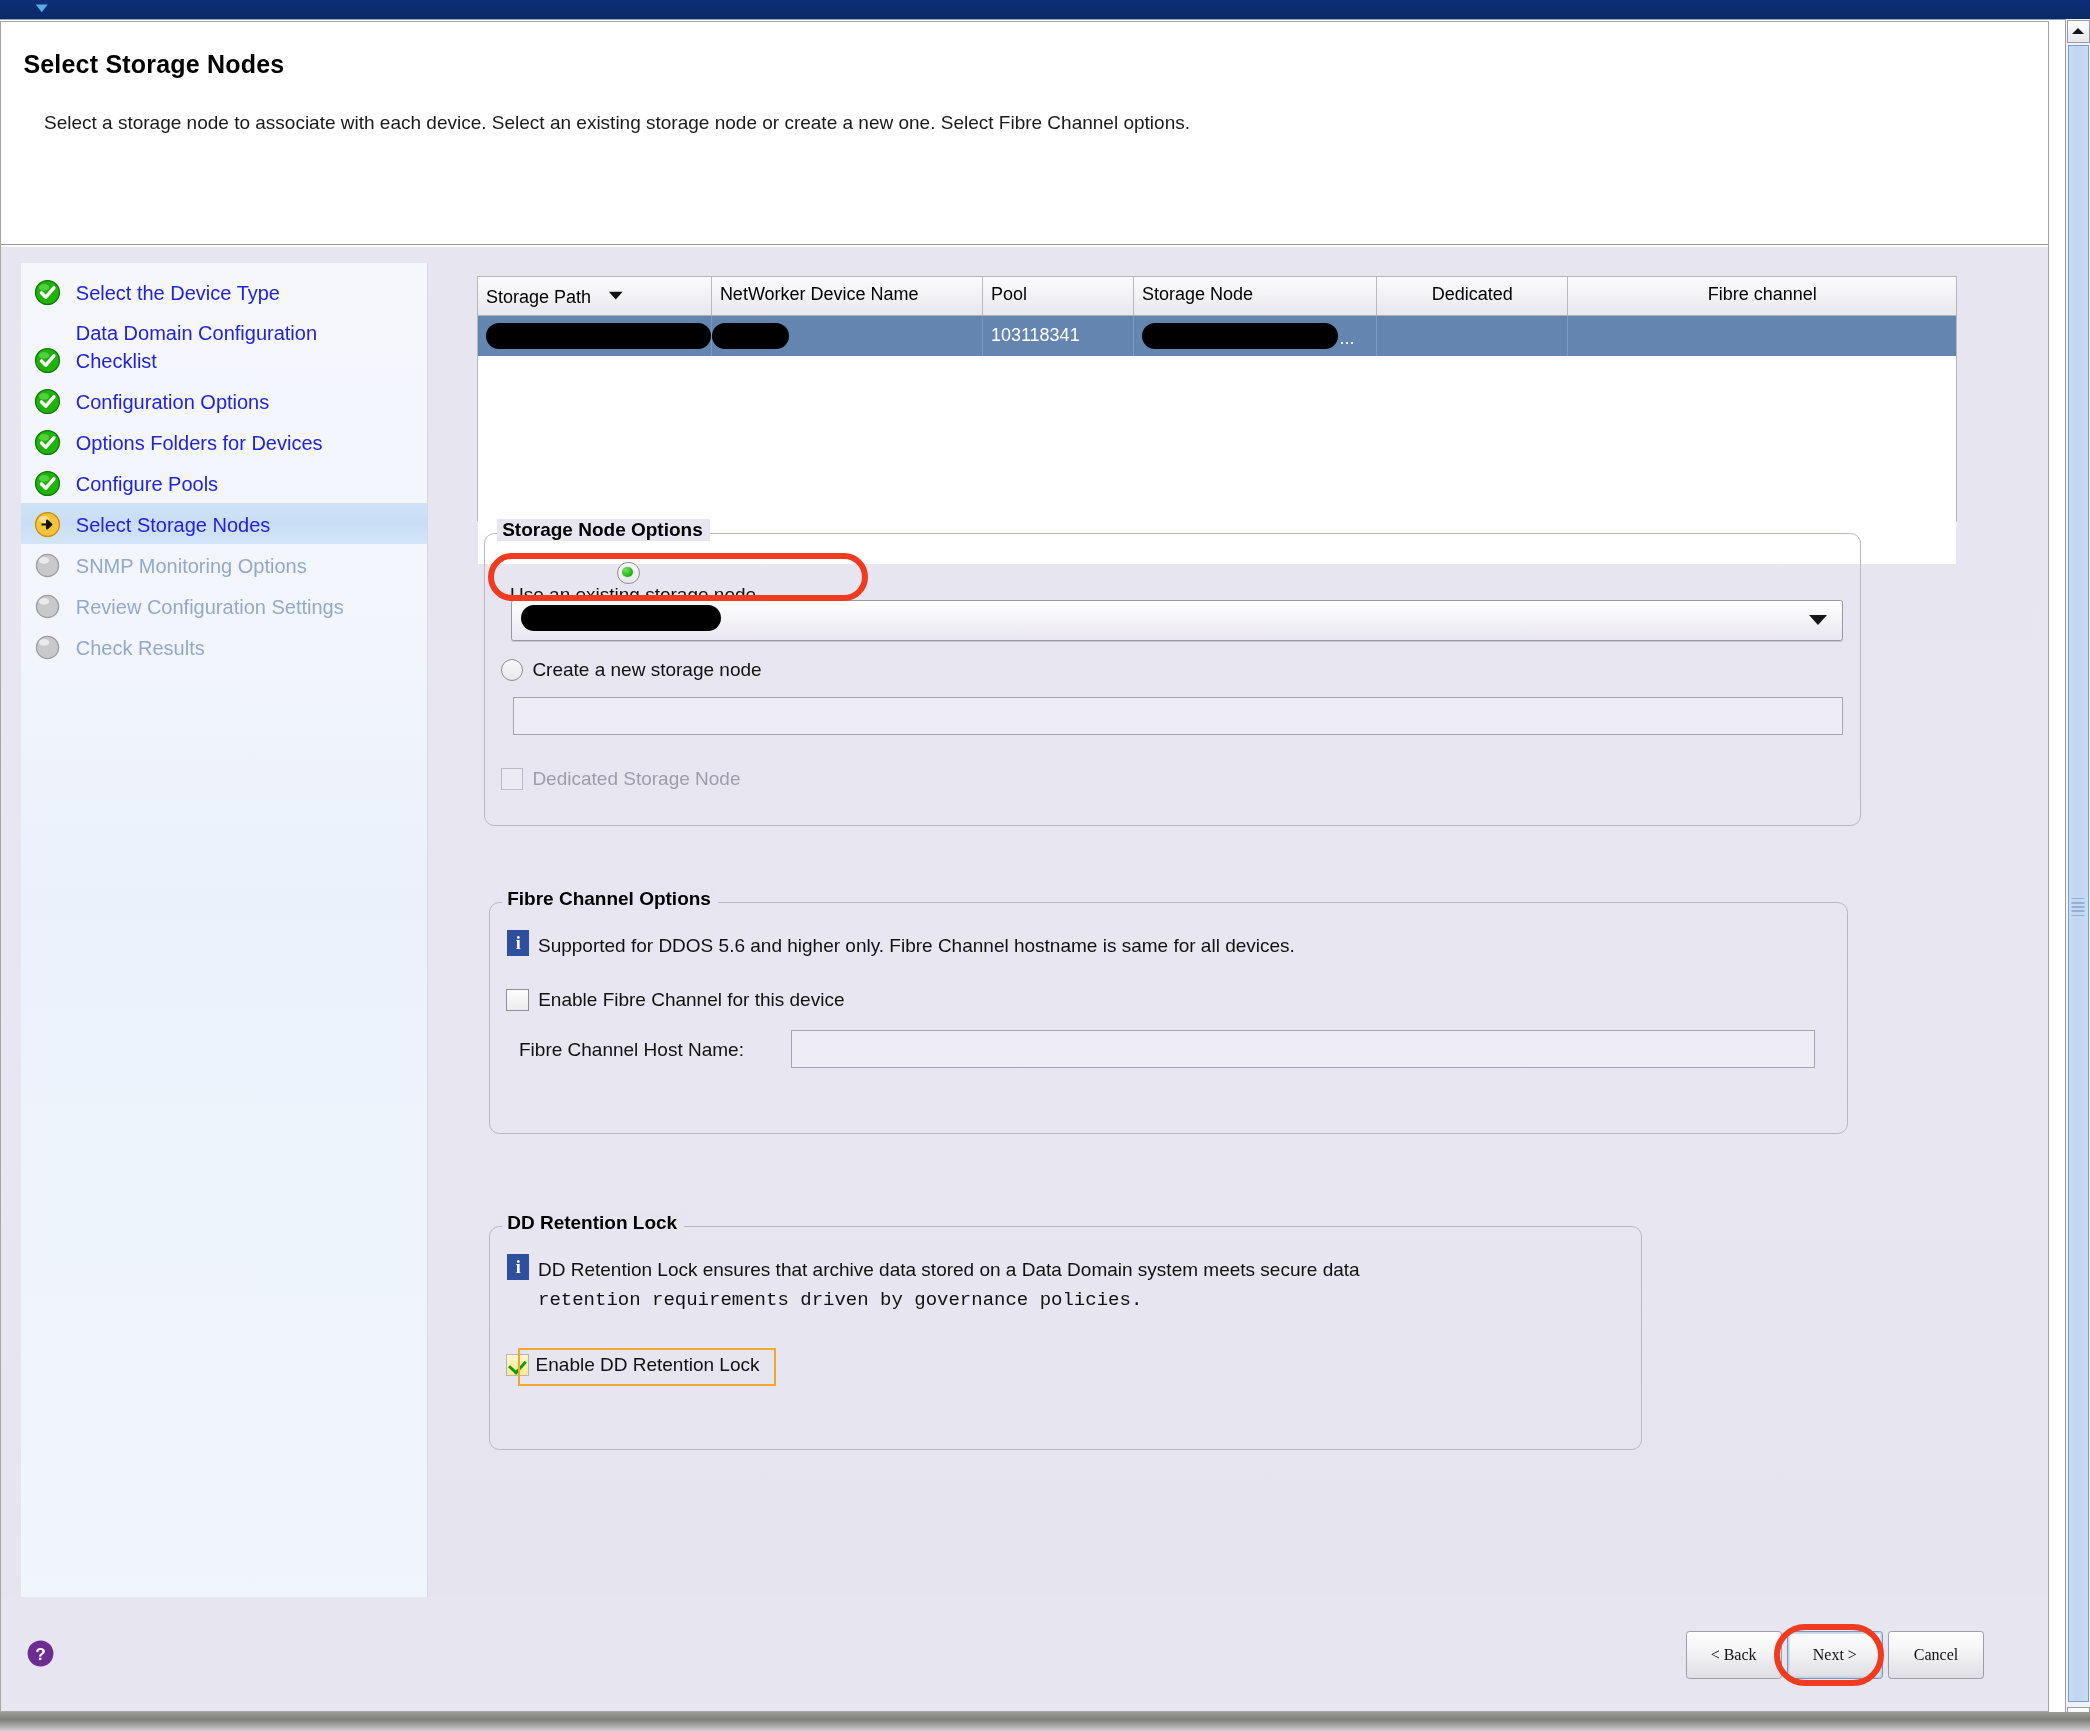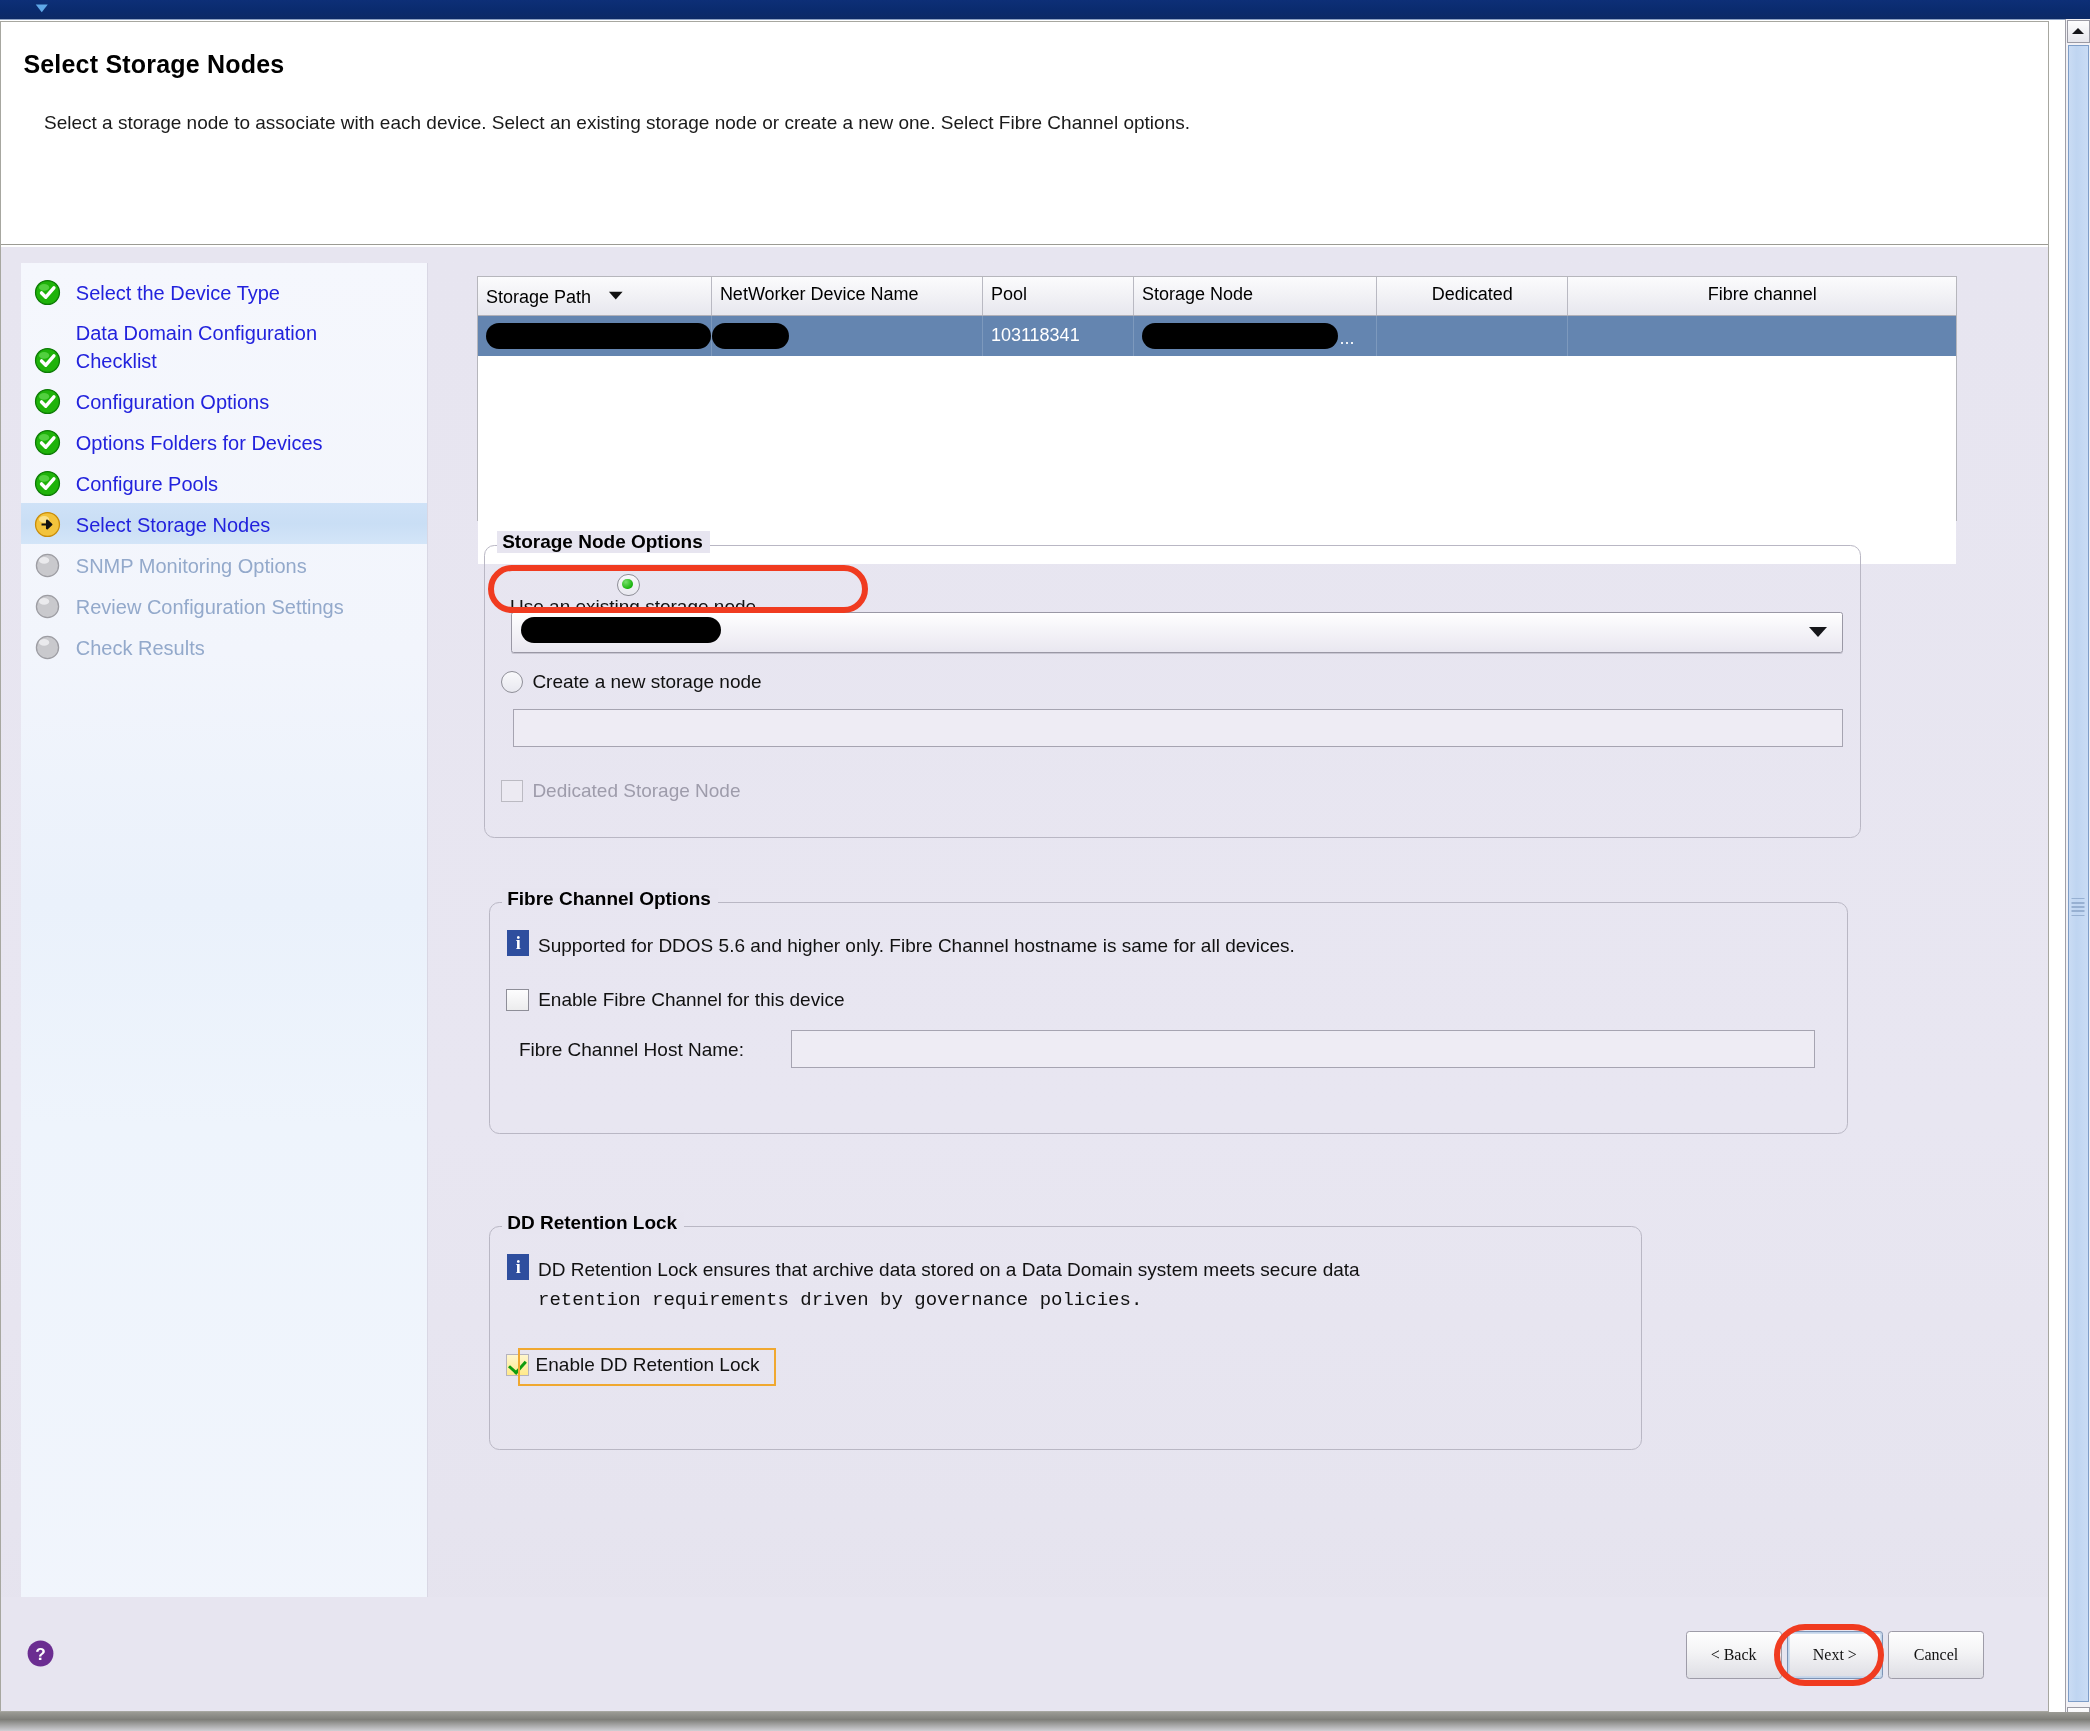--- a/index.html
+++ b/index.html
@@ -223,21 +223,21 @@
     padding: 0 6.9px 0 5.2px;
     background: #e7e5f0;
     font-size: 19px;
     font-weight: bold;
     color: #000000;
     white-space: nowrap;
   }
 
   #storage-node-options {
     left: 12px;
-    top: 293px;
+    top: 281px;
     width: 1377px;
     height: 293px;
   }
   #fibre-channel-options {
     left: 17px;
     top: 650px;
     width: 1359px;
     height: 232px;
   }
   #dd-retention-lock {

